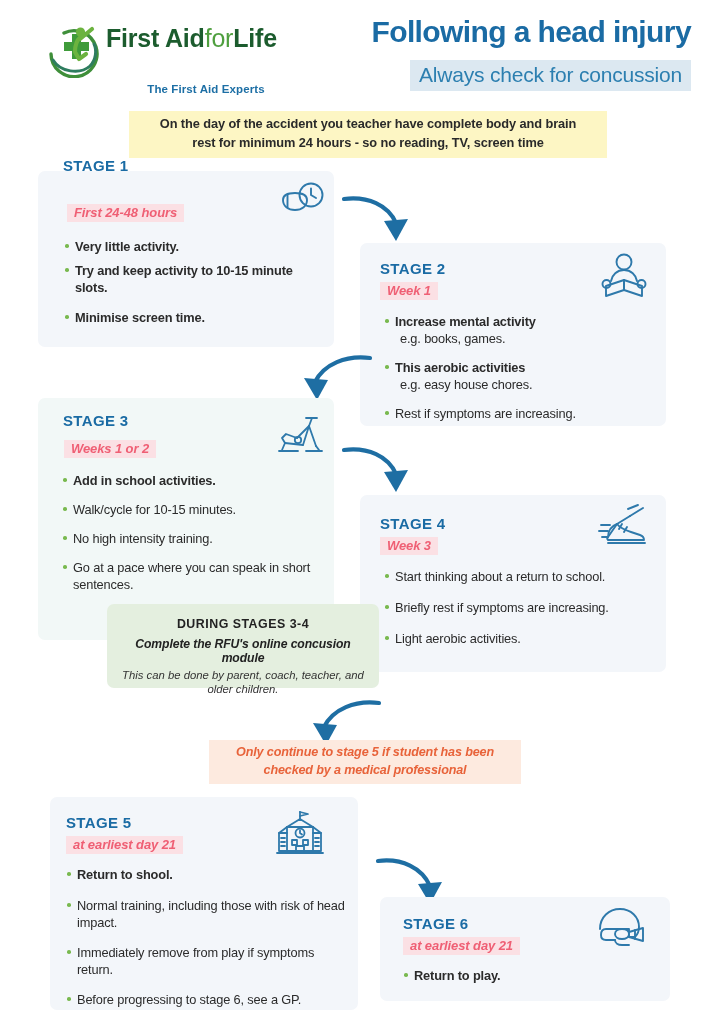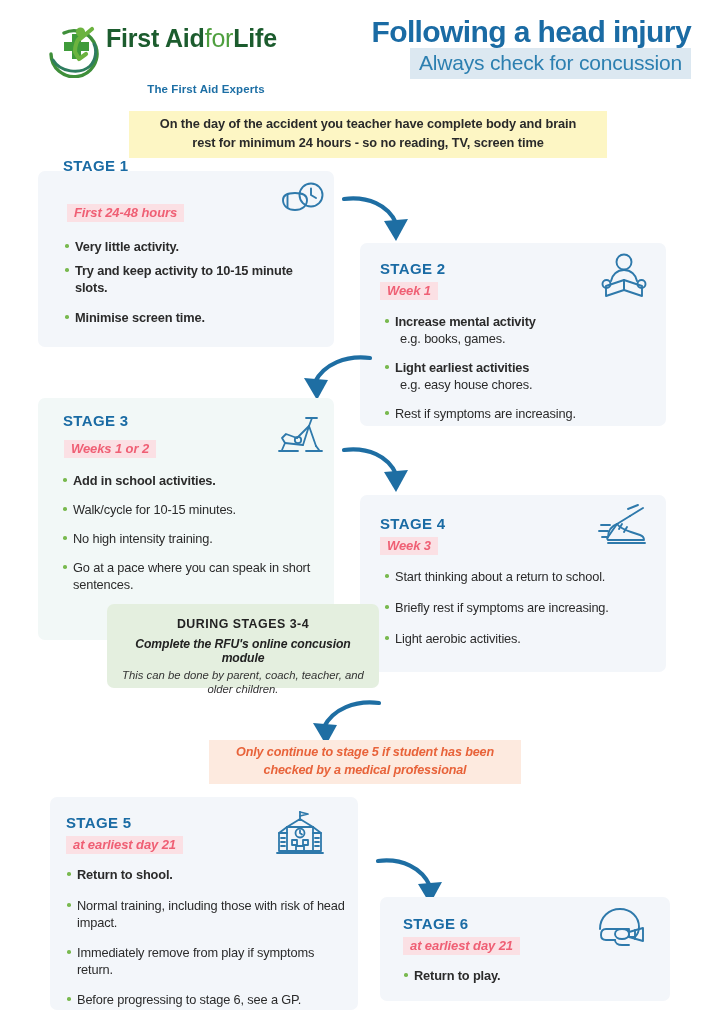--- a/index.html
+++ b/index.html
@@ -75,21 +75,21 @@
     right: 33px; top: 16px;
     text-align: right;
   }
   .title-main {
     font-size: 30px;
     font-weight: bold;
     color: #1a6ba4;
     letter-spacing: -0.6px;
     line-height: 1.08;
   }
-  .title-sub-wrap { margin-top: 0; }
+  .title-sub-wrap { margin-top: 12px; }
   .title-sub {
     display: inline-block;
     font-size: 21px;
     color: #2c7fb0;
     background: #dce8f1;
     padding: 2px 9px 3px 9px;
     letter-spacing: -0.2px;
     line-height: 1.22;
   }
 
@@ -318,21 +318,21 @@
           </g>
         </svg>
       </div>
       <div class="pink-tag" style="position:absolute; left:20px; top:39px;">Week 1</div>
       <ul class="bullets" style="position:absolute; left:24px; top:70px; width:265px;">
         <li>
           <span class="b">Increase mental activity</span><br>
           <span class="n" style="padding-left:5px;">e.g. books, games.</span>
         </li>
         <li style="margin-top:12px;">
-          <span class="b">Light earliest activities</span><br>
+          <span class="b">This aerobic activities</span><br>
           <span class="n" style="padding-left:5px;">e.g. easy house chores.</span>
         </li>
         <li style="margin-top:12px;">
           <span class="n">Rest if symptoms are increasing.</span>
         </li>
       </ul>
     </div>
   </div>
 
   <div class="arrow" style="left:286px; top:348px;">

